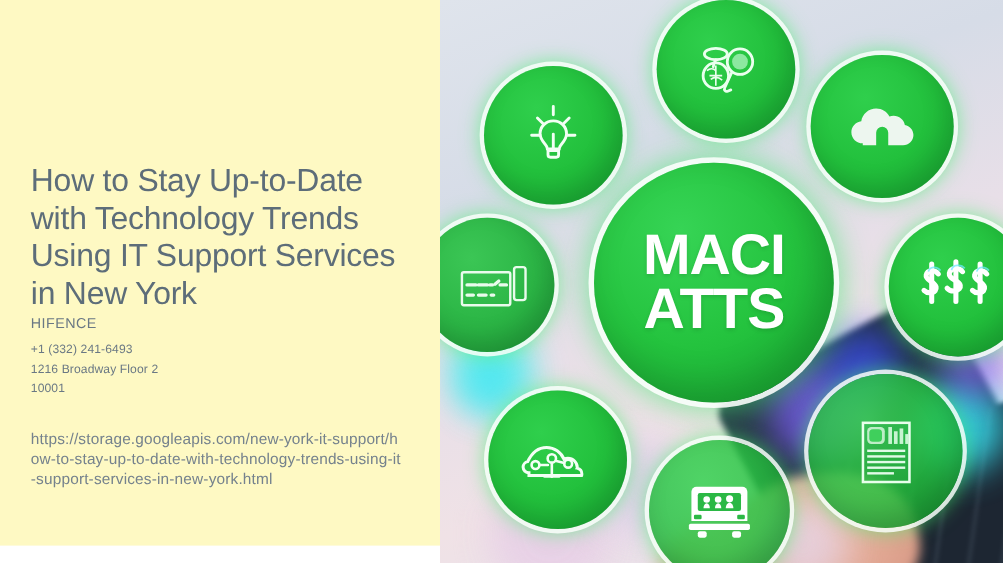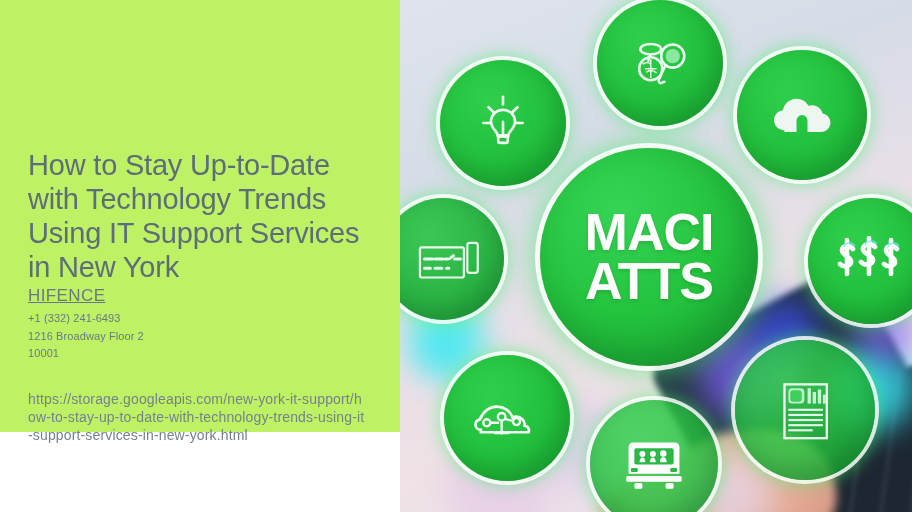--- a/index.html
+++ b/index.html
@@ -13,47 +13,46 @@
     height: 512px;
     overflow: hidden;
     font-family: "Liberation Sans", sans-serif;
   }
 
   
   .left-panel {
     position: absolute;
     left: 0; top: 0;
     width: 400px;
-    height: 432px;
-    background: #bef264;
+    height: 496px;
+    background: #fef9c3;
     box-sizing: border-box;
     padding: 0 22px 0 28px;
   }
   .article-title {
     position: absolute;
     left: 28px;
     top: 148px;
     width: 356px;
     margin: 0;
     font-size: 29px;
     line-height: 34px;
     font-weight: 400;
     color: #5d6d79;
     letter-spacing: -0.2px;
   }
   .brand-name {
     position: absolute;
     left: 28px;
     top: 286px;
     margin: 0;
-    font-size: 17px;
+    font-size: 13px;
     font-weight: 400;
     letter-spacing: 0.4px;
     color: #6a7884;
-    text-decoration: underline;
   }
   .contact-list {
     position: absolute;
     left: 28px;
     top: 310px;
     width: 350px;
   }
   .contact-line {
     font-size: 11px;
     line-height: 17.5px;

